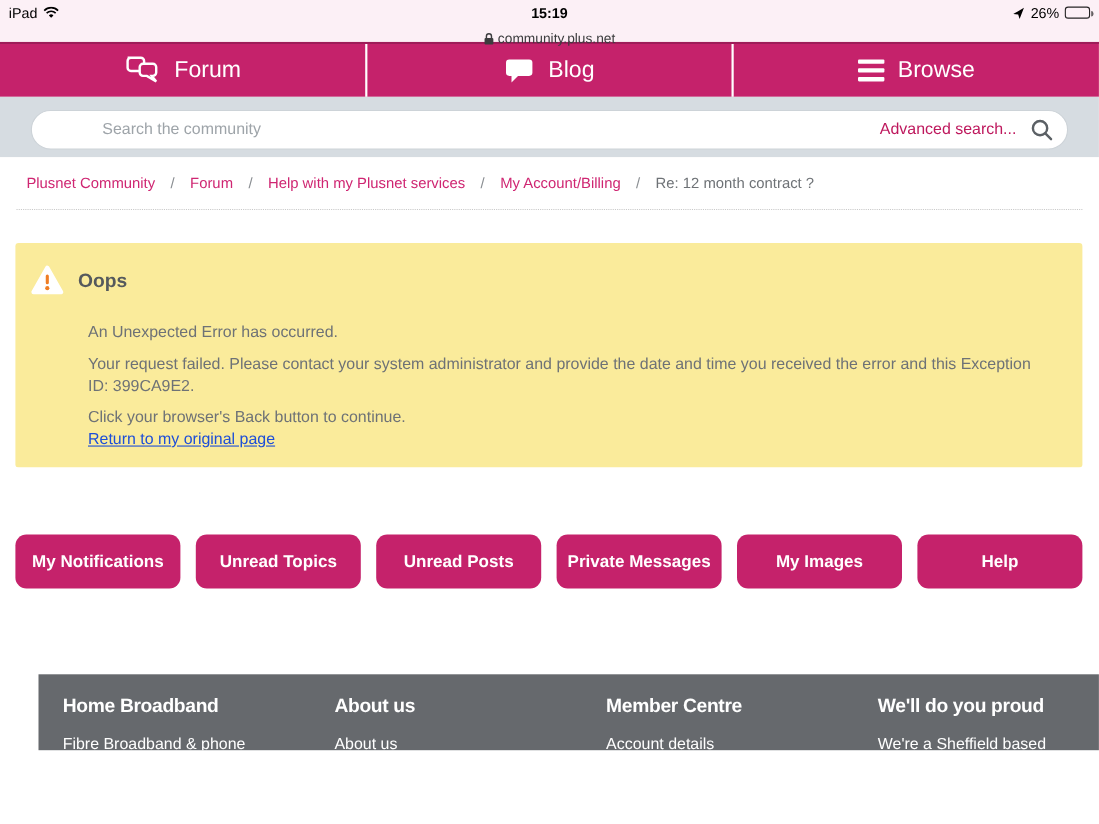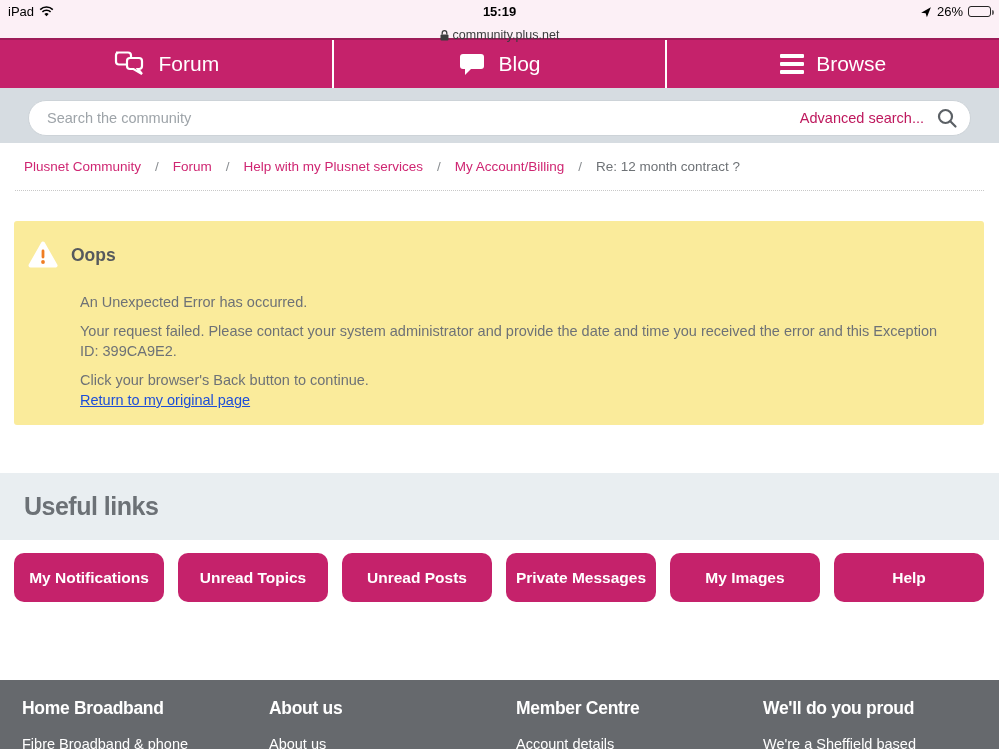--- a/index.html
+++ b/index.html
@@ -20,21 +20,21 @@
   
   .nav { height:50px; background:#c5226b; border-top:2px solid #9e1c59; display:flex; }
   .nav-item { flex:1; display:flex; align-items:center; justify-content:center; gap:12px; color:#fff; font-size:21px; cursor:pointer; }
   .nav-item + .nav-item { border-left:2px solid #fff; }
   .hamburger { display:flex; flex-direction:column; gap:4px; }
   .hamburger span { display:block; width:24px; height:4px; background:#fff; border-radius:1px; }
 
   
   .search-band { height:55px; background:#d6dce1; padding:12px 28px 0 28px; }
   .search-pill { height:36px; background:#fff; border:1px solid #cdd3d8; border-radius:18px; display:flex; align-items:center; padding:0 12px 0 18px; }
-  .search-input { flex:1; border:none; outline:none; font-size:14.5px; color:#3c3c3e; background:transparent; font-family:"Liberation Sans", sans-serif; }
+  .search-input { flex:1; border:none; outline:none; font-size:14.5px; color:#3c3c3e; background:transparent; font-family:"Liberation Sans", sans-serif;margin-left:46px; }
   .search-input::placeholder { color:#9ea4a9; }
   .advanced-link { color:#be185d; font-size:14.5px; margin-right:12px; cursor:pointer; white-space:nowrap; }
 
   
   .crumb-row { height:48px; background:#fff; padding:0 15px; display:flex; align-items:flex-start; border-bottom:none; }
   .crumb-inner { width:100%; height:100%; display:flex; align-items:center; gap:14px; font-size:13.5px; border-bottom:1px dotted #c8c8c8; padding-left:9px; }
   .crumb-link { color:#cf2672; cursor:pointer; }
   .crumb-sep { color:#8a8e92; }
   .crumb-current { color:#6e7276; }
 
@@ -52,21 +52,21 @@
   .alert-body .p1 { margin-top:23px; }
   .alert-link { display:inline-block; color:#1d4ed8; text-decoration:underline; cursor:pointer; font-size:14.5px; }
 
   
   .useful-band { height:67px; background:#e9eef1; display:flex; align-items:center; padding-left:24px; }
   .useful-title { font-size:25px; font-weight:bold; color:#6c7176; letter-spacing:-0.5px; }
   .btn-row { height:49px; display:flex; gap:14px; padding:0 15px 0 14px; }
   .pink-btn { flex:1; background:#c5226b; border:none; border-radius:10px; color:#fff; font-weight:bold; font-size:15.5px; font-family:"Liberation Sans", sans-serif; cursor:pointer; }
 
   
-  .footer { height:69px; background:#66696d; overflow:hidden; padding:18px 0 0 0; }
+  .footer { height:69px; background:#66696d; overflow:hidden; padding:18px 0 0 0;margin-left:35px; }
   .footer-grid { display:grid; grid-template-columns:247px 247px 247px 1fr; }
   .footer-col { padding-left:22px; color:#fff; }
   .footer-head { font-size:17.5px; font-weight:bold; letter-spacing:-0.3px; }
   .footer-link { display:block; margin-top:17px; font-size:14.5px; color:#fff; cursor:pointer; }
 
   svg { display:block; }
 </style>
 </head>
 <body>
 
@@ -176,23 +176,20 @@
     <div class="alert-body">
       <p class="p1">An Unexpected Error has occurred.</p>
       <p>Your request failed. Please contact your system administrator and provide the date and time you received the error and this Exception ID: 399CA9E2.</p>
       <p>Click your browser's Back button to continue.</p>
       <span class="alert-link">Return to my original page</span>
     </div>
   </div>
 
   <div class="gap-48"></div>
 
-  <div class="useful-band">
-    <span class="useful-title">Useful links</span>
-  </div>
   <div class="gap-13"></div>
   <div class="btn-row">
     <button class="pink-btn">My Notifications</button>
     <button class="pink-btn">Unread Topics</button>
     <button class="pink-btn">Unread Posts</button>
     <button class="pink-btn">Private Messages</button>
     <button class="pink-btn">My Images</button>
     <button class="pink-btn">Help</button>
   </div>
 

